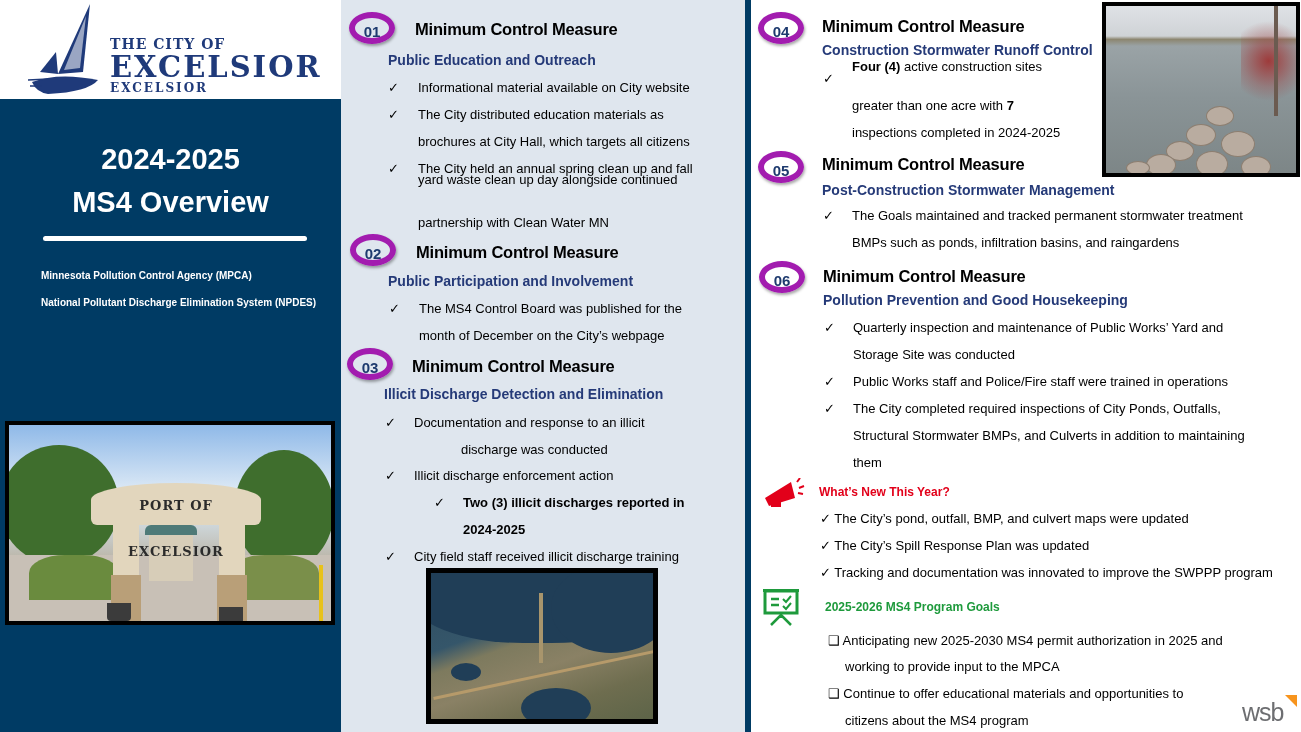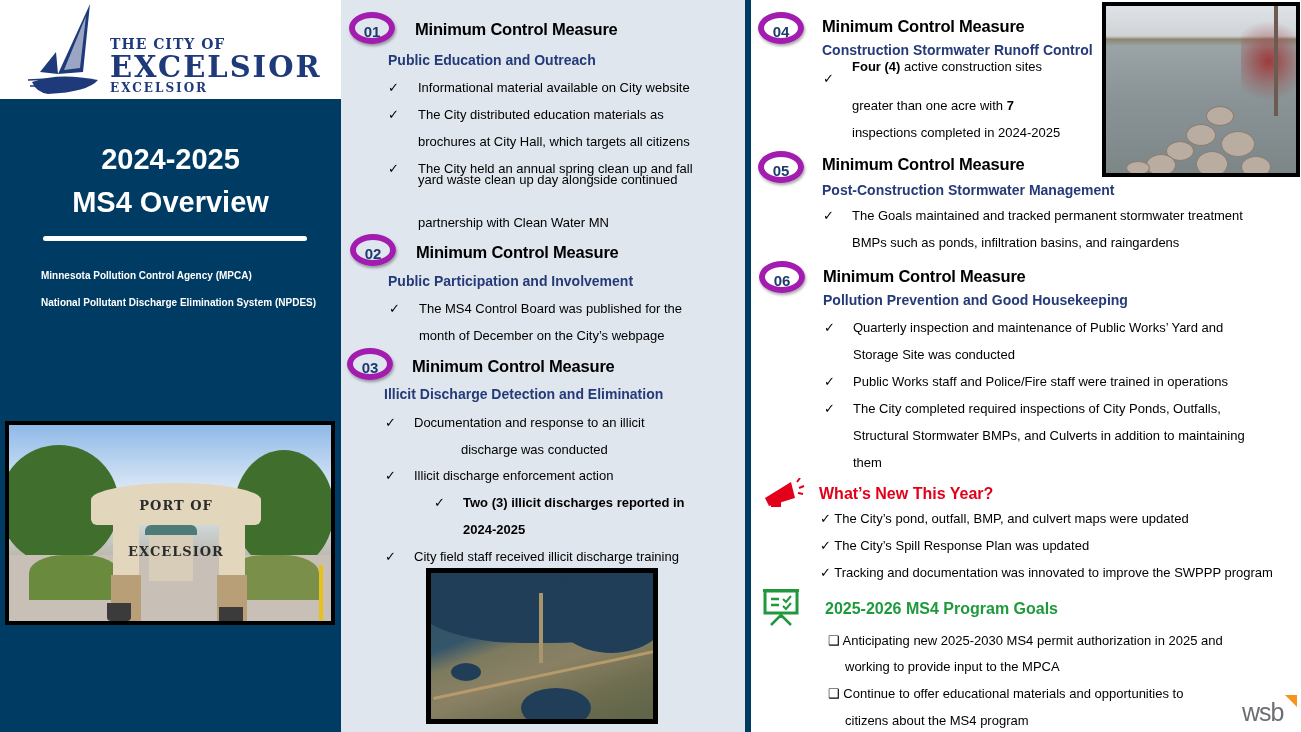--- a/index.html
+++ b/index.html
@@ -38,21 +38,21 @@
   .map { position: absolute; left: 426px; top: 568px; width: 232px; height: 156px; background: #000; padding: 5px; }
   .map-inner { width: 100%; height: 100%; position: relative; overflow: hidden;
     background: linear-gradient(160deg, #2e4b5e 0%, #35566a 35%, #7d7a5e 45%, #8a8165 60%, #6e6d4f 80%, #5d6448 100%); }
   .water { position: absolute; background: #203e57; border-radius: 50%; }
 
   
   .photo-lake { position: absolute; left: 1102px; top: 2px; width: 198px; height: 175px; background: #000; padding: 4px; }
   .lake-inner { width: 100%; height: 100%; position: relative; overflow: hidden;
     background: linear-gradient(180deg, #dfe2e6 0%, #cfd3d6 18%, #8c8670 20%, #9aa3a6 24%, #8a9497 55%, #7d8687 100%); }
   .rock { position: absolute; border-radius: 50%; background: #b9aca0; border: 1px solid #8c7e70; }
-  .section-hd { position: absolute; font-size: 16px; font-weight: bold; }
+  .section-hd { position: absolute; font-size: 12px; font-weight: bold; }
   .new-hd { color: #e2001a; }
   .goals-hd { color: #1e9a3c; }
   .wsb { position: absolute; left: 1242px; top: 698px; font-size: 25px; color: #6d6e71; letter-spacing: -1px; }
   .wsb-mark { position: absolute; left: 1285px; top: 695px; width: 0; height: 0; border-top: 12px solid #f7941d; border-left: 12px solid transparent; }
 </style>
 </head>
 <body>
 
 <div class="left">
   <div class="logo-box">

